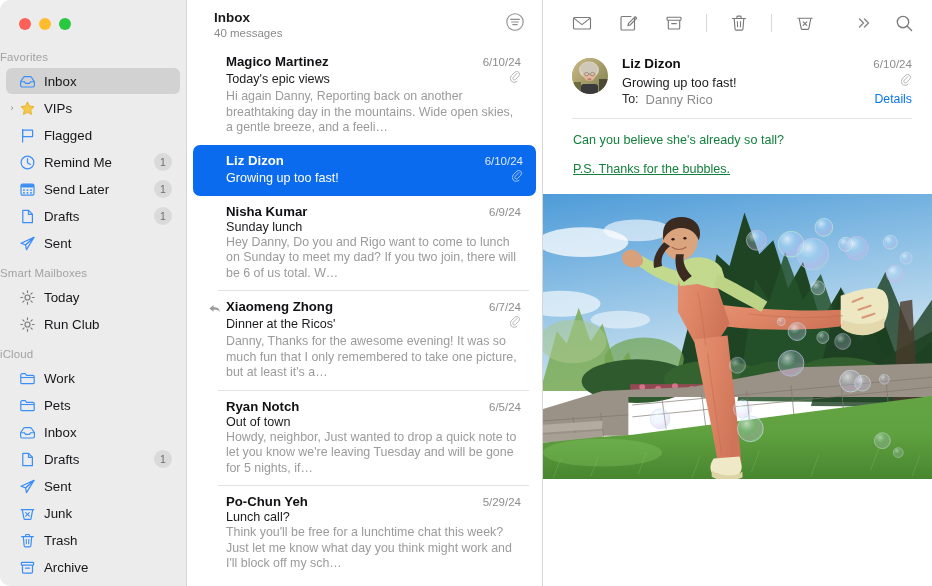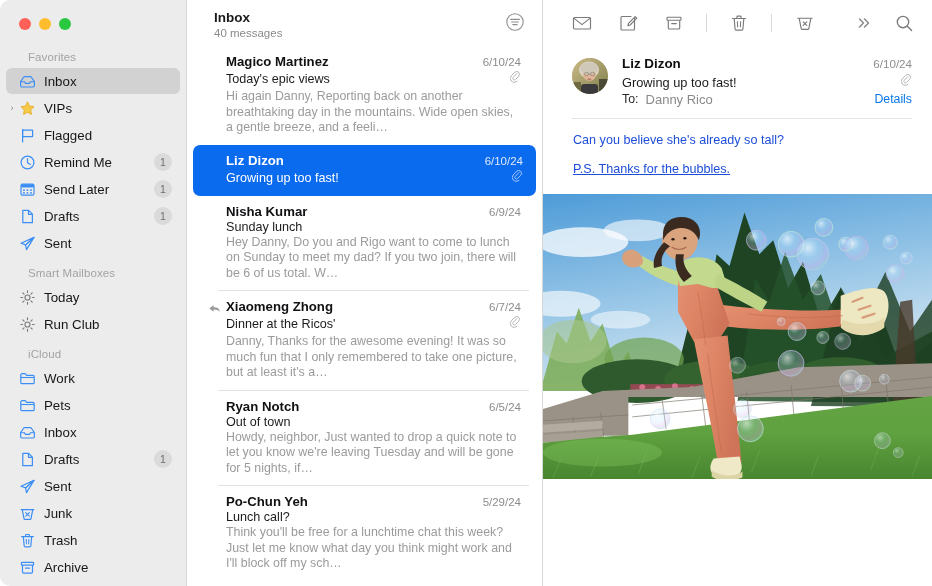--- a/index.html
+++ b/index.html
@@ -36,21 +36,21 @@
     align-items: flex-start;
   }
   .dot { width: 12px; height: 12px; border-radius: 50%; }
   .dot.red { background: #ff6159; }
   .dot.yellow { background: #ffbd2e; }
   .dot.green { background: #2ac840; }
 
   .sec-head {
     font-size: 11.5px;
     color: #a3a3a3;
-    padding: 5px 0 4px 28px;
+    padding: 5px 0 4px 0;
     letter-spacing: 0.1px;
   }
   .sec-head.sm { padding-top: 10px; }
 
   .sb-item {
     height: 26px;
     margin: 1px 6px;
     border-radius: 6px;
     display: flex;
     align-items: center;
@@ -204,21 +204,21 @@
   .mm-to-wrap { display: flex; align-items: flex-start; }
   .details { font-size: 12.3px; color: #0a76e8; text-align: right; }
   .hr {
     height: 1px;
     background: #e4e4e4;
     margin: 11px 20px 0 29px;
   }
   .body-text {
     padding: 13px 24px 0 30px;
     font-size: 12.6px;
-    color: #1d4ed8;
+    color: #15803d;
     line-height: 17px;
   }
   .body-text p + p { margin-top: 12px; text-decoration: underline; }
   .photo-wrap {
     margin-top: 16px;
     width: 100%;
     height: 285px;
     overflow: hidden;
     position: relative;
   }

